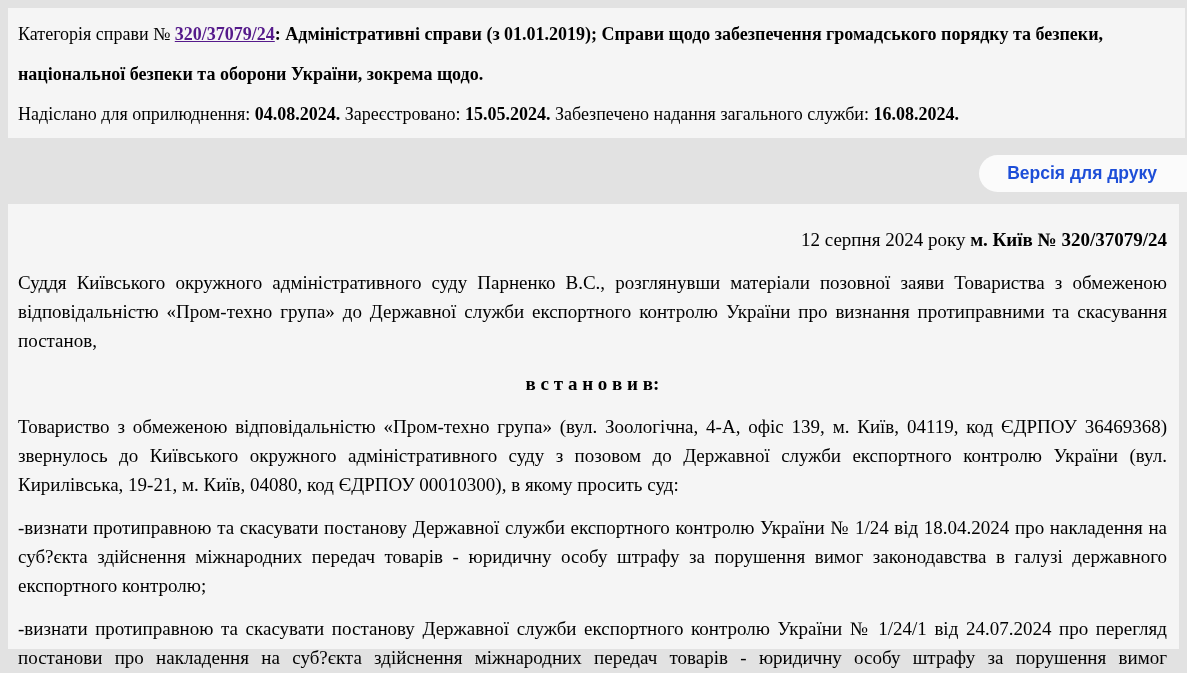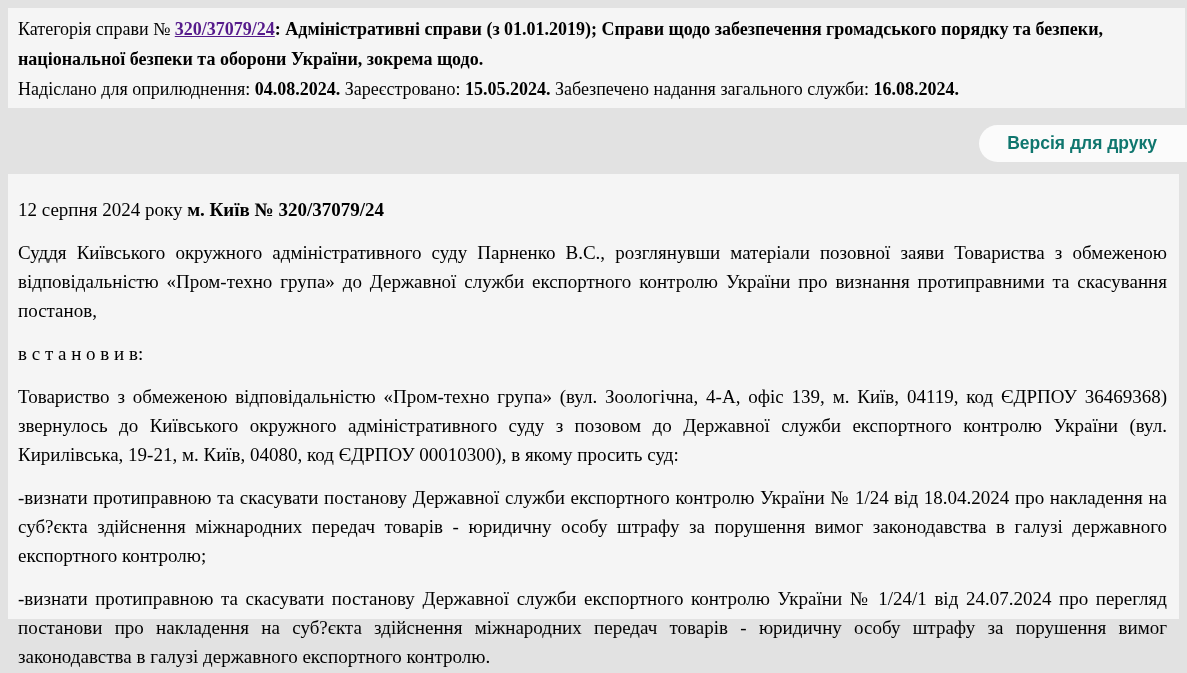--- a/index.html
+++ b/index.html
@@ -12,21 +12,21 @@
     color: #000;
   }
   .panel {
     background: #f5f5f5;
   }
   .top-box {
     margin: 8px 2px 0 8px;
     padding: 6px 12px 4px 10px;
     font-family: "Liberation Serif", serif;
     font-size: 18px;
-    line-height: 30px;
+    line-height: 40px;
   }
   .top-box p { margin: 0; }
   .meta-bold { font-weight: bold; }
   .case-link {
     color: #551a8b;
     font-weight: bold;
     text-decoration: underline;
     cursor: pointer;
   }
   .band {
@@ -39,36 +39,37 @@
     top: 17px;
     height: 37px;
     background: #fbfbfb;
     border: none;
     border-radius: 19px 0 0 19px;
     padding: 0 30px 0 28px;
     font-family: "Liberation Sans", sans-serif;
     font-size: 17.5px;
     font-weight: 600;
     line-height: 37px;
-    color: #0f766e;
+    color: #1d4ed8;
     cursor: pointer;
   }
   .doc-box {
     margin: 0 8px;
     padding: 7px 12px 20px 10px;
     height: 418px;
     font-family: "Liberation Serif", serif;
     font-size: 19px;
     line-height: 29px;
     text-align: justify;
   }
   .doc-box p { margin: 14px 0; }
-  .date-line { text-align: left; }
+  .date-line { text-align: right; }
   .heading-center {
-    font-weight: normal;
+    text-align: center;
+    font-weight: bold;
   }
 </style>
 </head>
 <body>
 
 <div class="top-box panel">
   <p><span>Категорія справи № </span><a class="case-link" href="#">320/37079/24</a><span class="meta-bold">: Адміністративні справи (з 01.01.2019); Справи щодо забезпечення громадського порядку та безпеки, національної безпеки та оборони України, зокрема щодо.</span></p>
   <p><span>Надіслано для оприлюднення: </span><span class="meta-bold">04.08.2024.</span><span> Зареєстровано: </span><span class="meta-bold">15.05.2024.</span><span> Забезпечено надання загального служби: </span><span class="meta-bold">16.08.2024.</span></p>
 </div>
 

